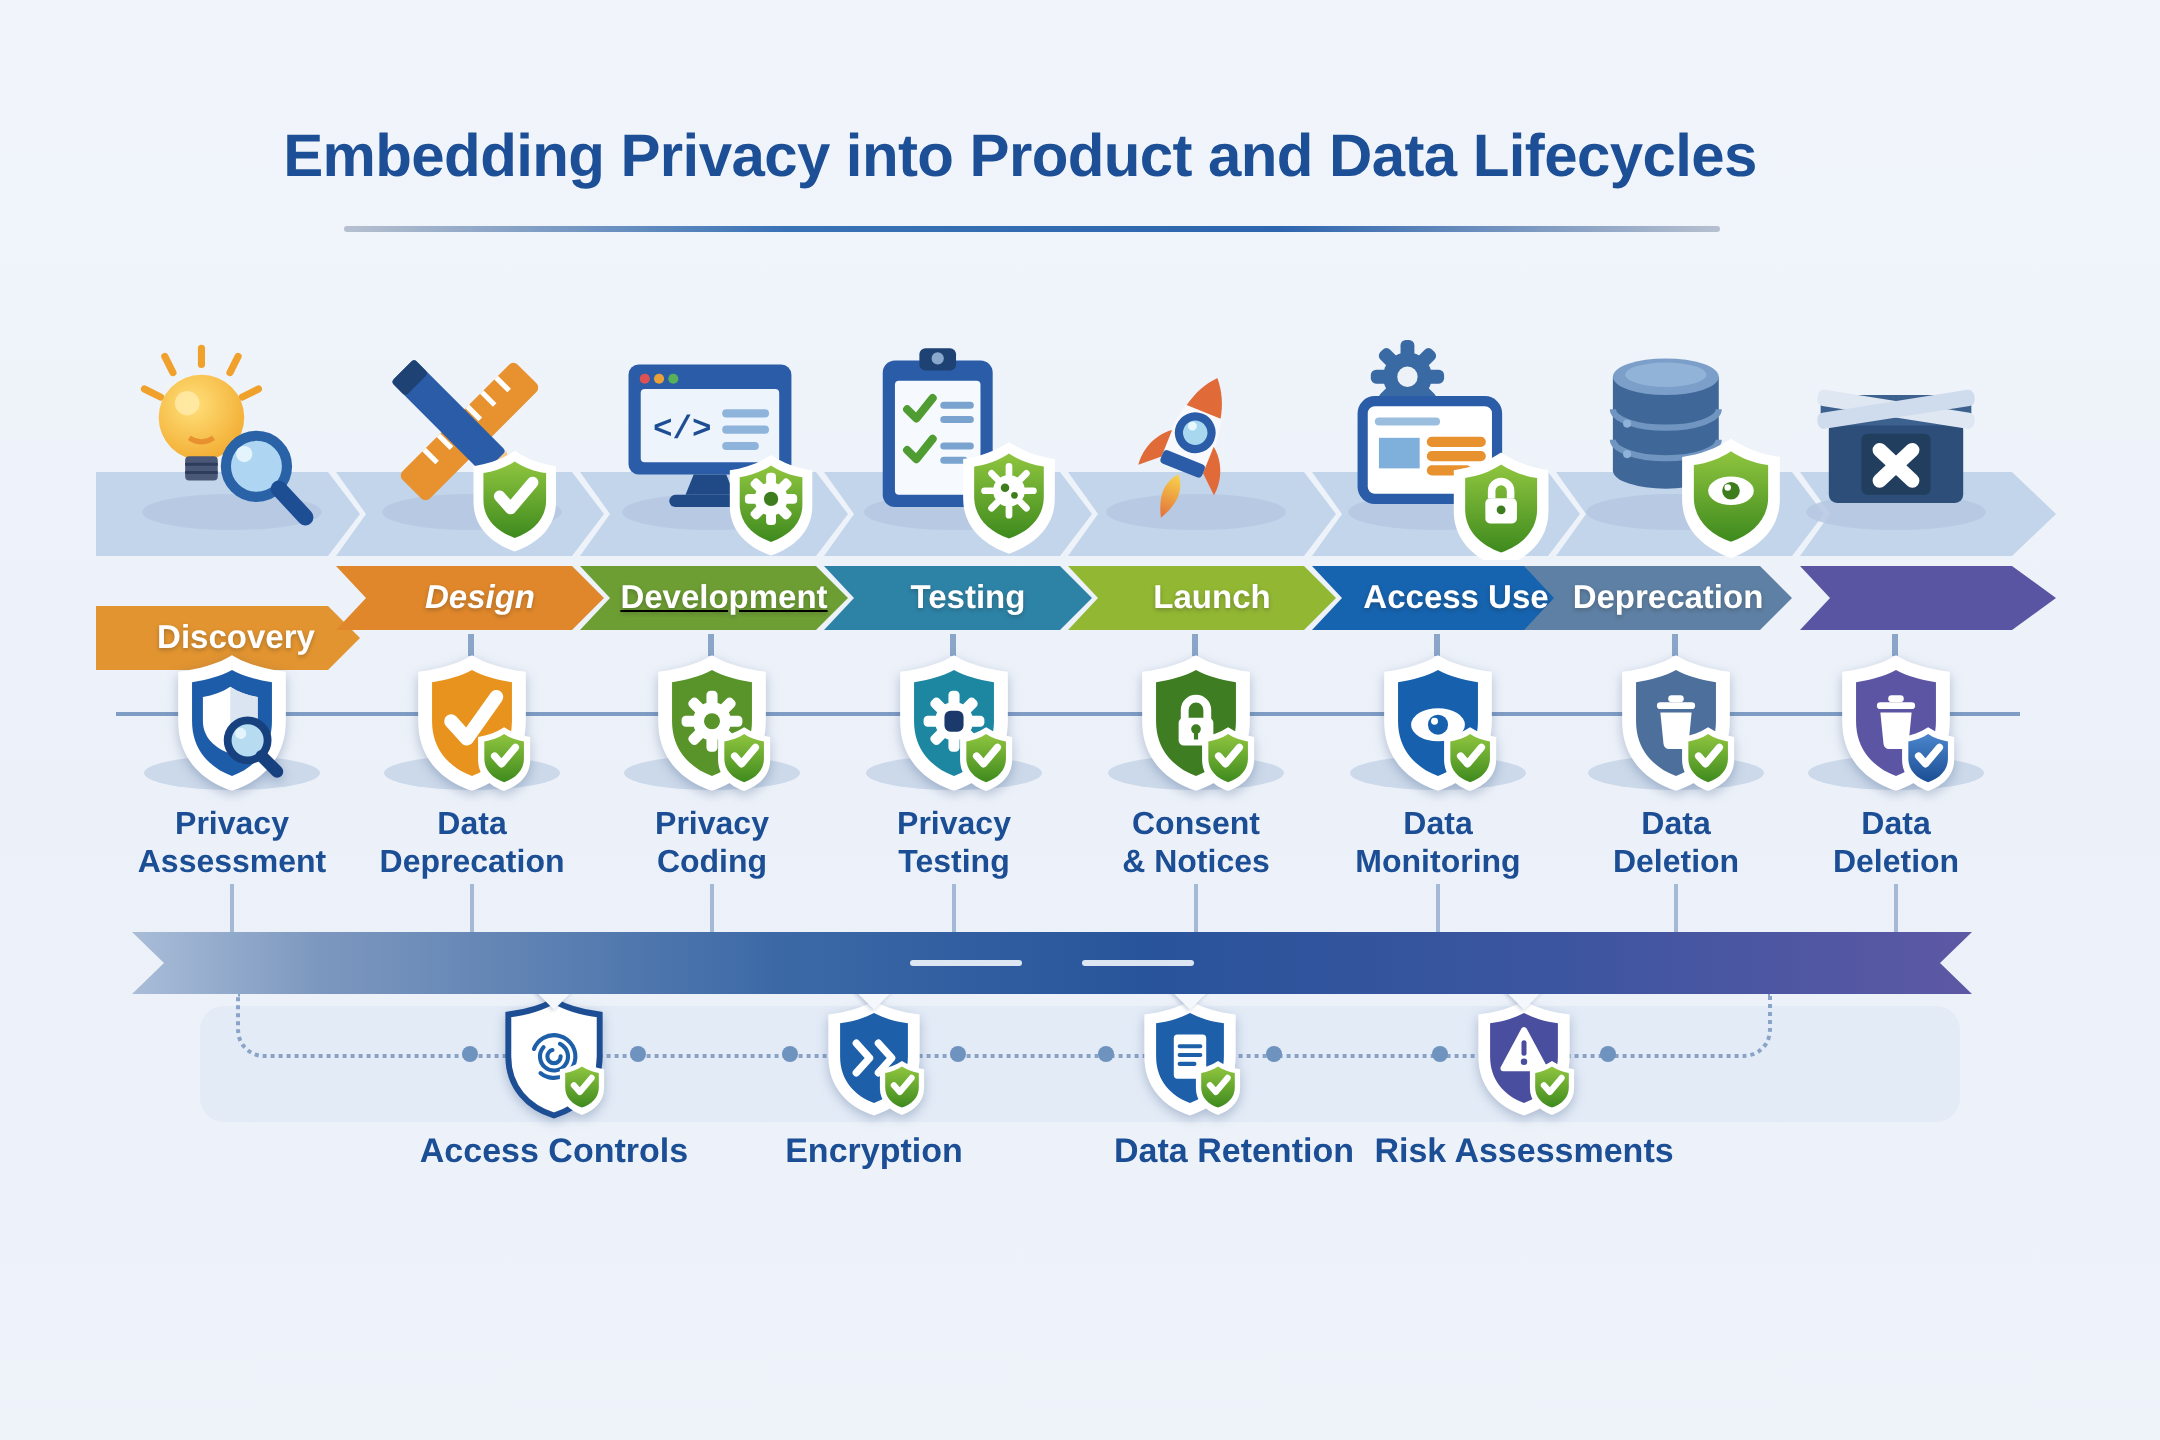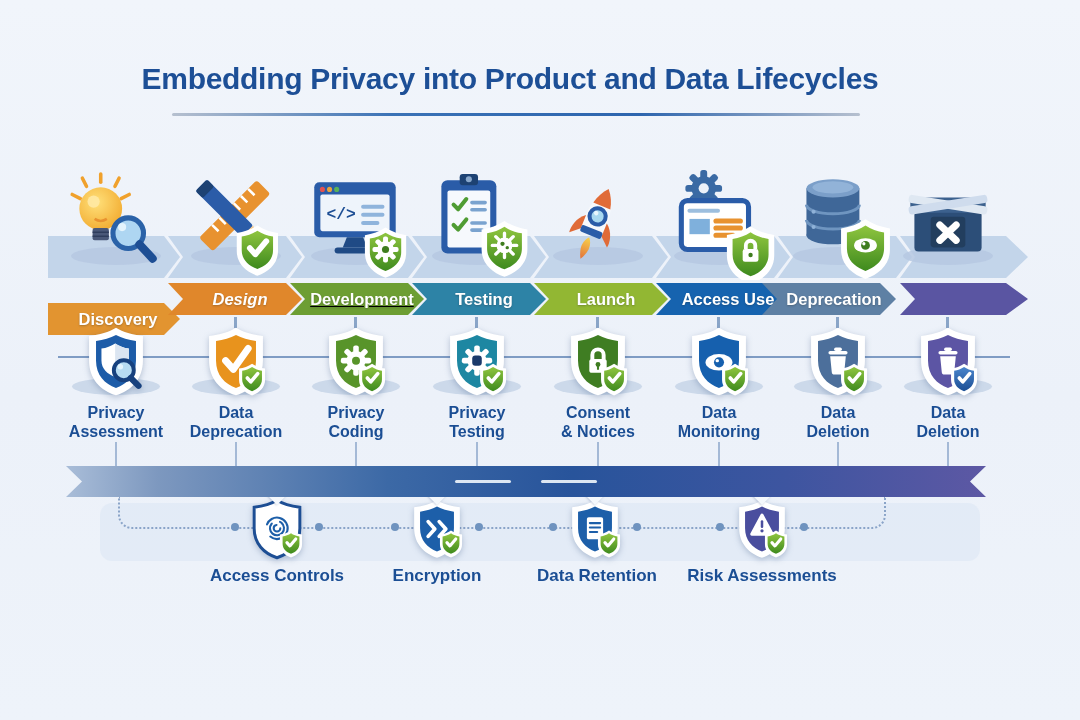--- a/index.html
+++ b/index.html
@@ -507,16 +507,16 @@
       <rect x="36.3" y="30" width="3.4" height="10.5" rx="1.7" fill="#4a4e9e"></rect>
       <circle cx="38" cy="44.5" r="2.2" fill="#4a4e9e"></circle>
     </g>
     <g transform="translate(57,60)">
         <use href="#msCheck"></use>
       </g>
   </svg>
 
   <div class="abs bcp-label" style="left:347px">Encryption</div>
   <div class="abs bcp-label" style="left:187px">Access Controls</div>
-  <div class="abs bcp-label" style="left:507px">Data Retention</div>
+  <div class="abs bcp-label" style="left:527px">Data Retention</div>
   <div class="abs bcp-label" style="left:672px">Risk Assessments</div>
 
 </div>
 
 </body></html>

